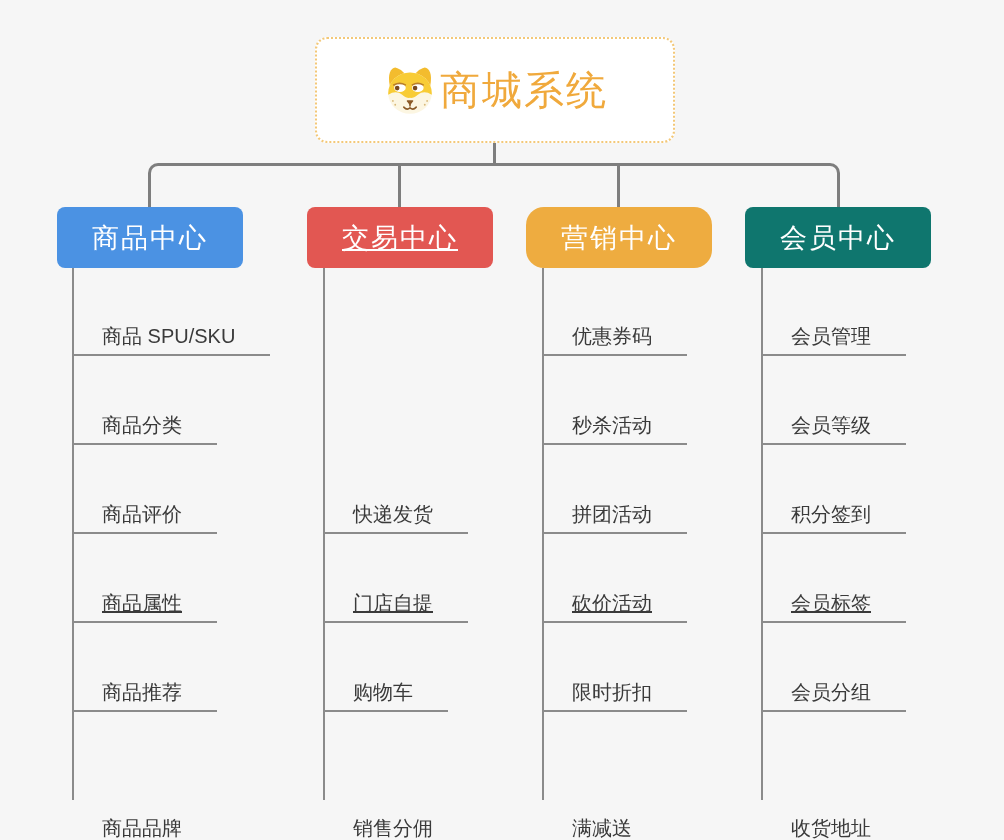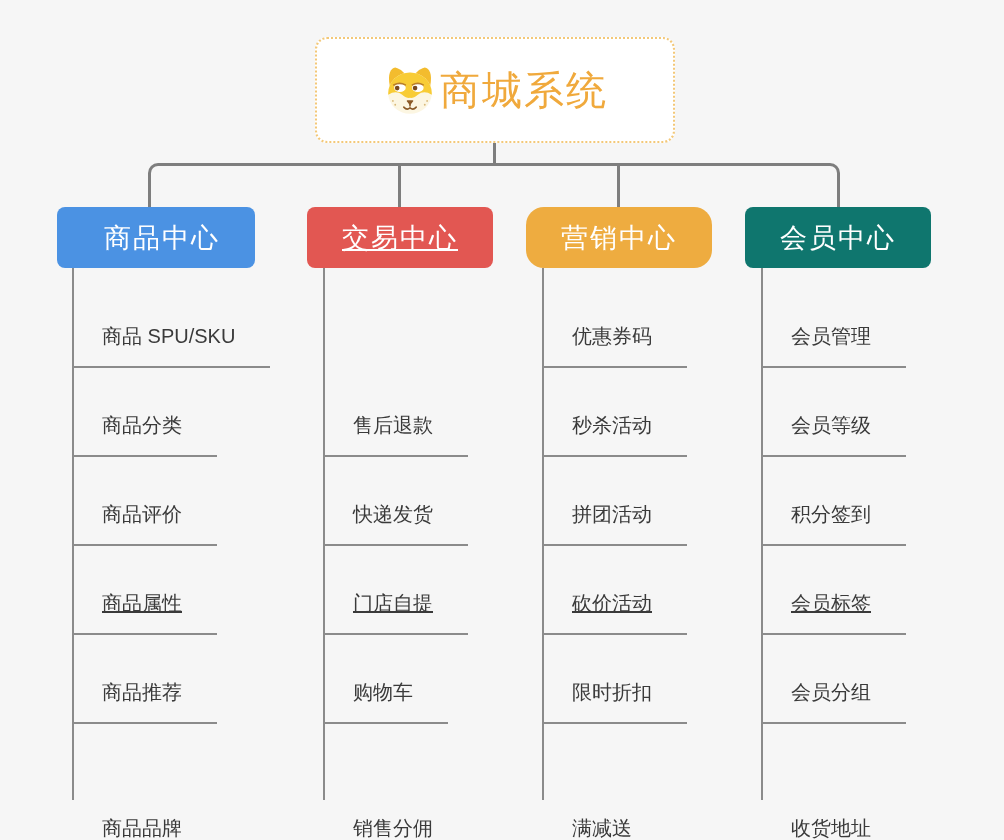--- a/index.html
+++ b/index.html
@@ -21,29 +21,29 @@
              background:#ffffff;border:2px dotted #f3c878;border-radius:12px;
              box-sizing:border-box;display:flex;align-items:center;justify-content:center;
              gap:2px;cursor:default;}
   .root-title{font-size:40px;letter-spacing:2px;font-weight:500;}
   .dog{display:inline-flex;line-height:0;}
 
   
   .branch-node{position:absolute;top:207px;width:186px;height:61px;border-radius:8px;
                display:flex;align-items:center;justify-content:center;
                color:#ffffff;font-size:27px;letter-spacing:2px;}
-  .b0{left:57px;padding-left:12px;} .b1{left:307px;} .b2{left:526px;} .b3{left:745px;}
+  .b0{left:57px;} .b1{left:307px;} .b2{left:526px;} .b3{left:745px;}
 
   
   .col{position:absolute;top:268px;width:280px;height:540px;}
   .c0{left:72px;} .c1{left:323px;} .c2{left:542px;} .c3{left:761px;}
   .spine{position:absolute;left:0;top:0;width:2px;height:532px;background:#8b8b8b;}
   .leaf{position:absolute;left:0;white-space:nowrap;
         font-size:20px;line-height:28px;color:#3a3a3a;
-        padding:0 35px 16px 30px;border-bottom:2px solid #8b8b8b;}
+        padding:0 35px 4px 30px;border-bottom:2px solid #8b8b8b;}
   .l0{top:54px;} .l1{top:143px;} .l2{top:232px;} .l3{top:321px;text-decoration:underline;} .l4{top:410px;} .l5{top:498px;margin-top:48px;}
 </style>
 </head>
 <body>
 
 <div class="canvas">
 
   <div class="conn stub"></div>
   <div class="bracket"></div>
   <div class="conn drop drop-2"></div>
@@ -83,21 +83,20 @@
     <div class="leaf l0">商品 SPU/SKU</div>
     <div class="leaf l1">商品分类</div>
     <div class="leaf l2">商品评价</div>
     <div class="leaf l3">商品属性</div>
     <div class="leaf l4">商品推荐</div>
     <div class="leaf l5">商品品牌</div>
   </div>
 
   <div class="col c1">
     <div class="spine"></div>
-    <div class="leaf l1">售后退款</div>
     <div class="leaf l2">快递发货</div>
     <div class="leaf l3">门店自提</div>
     <div class="leaf l4">购物车</div>
     <div class="leaf l5">销售分佣</div>
   </div>
 
   <div class="col c2">
     <div class="spine"></div>
     <div class="leaf l0">优惠券码</div>
     <div class="leaf l1">秒杀活动</div>

